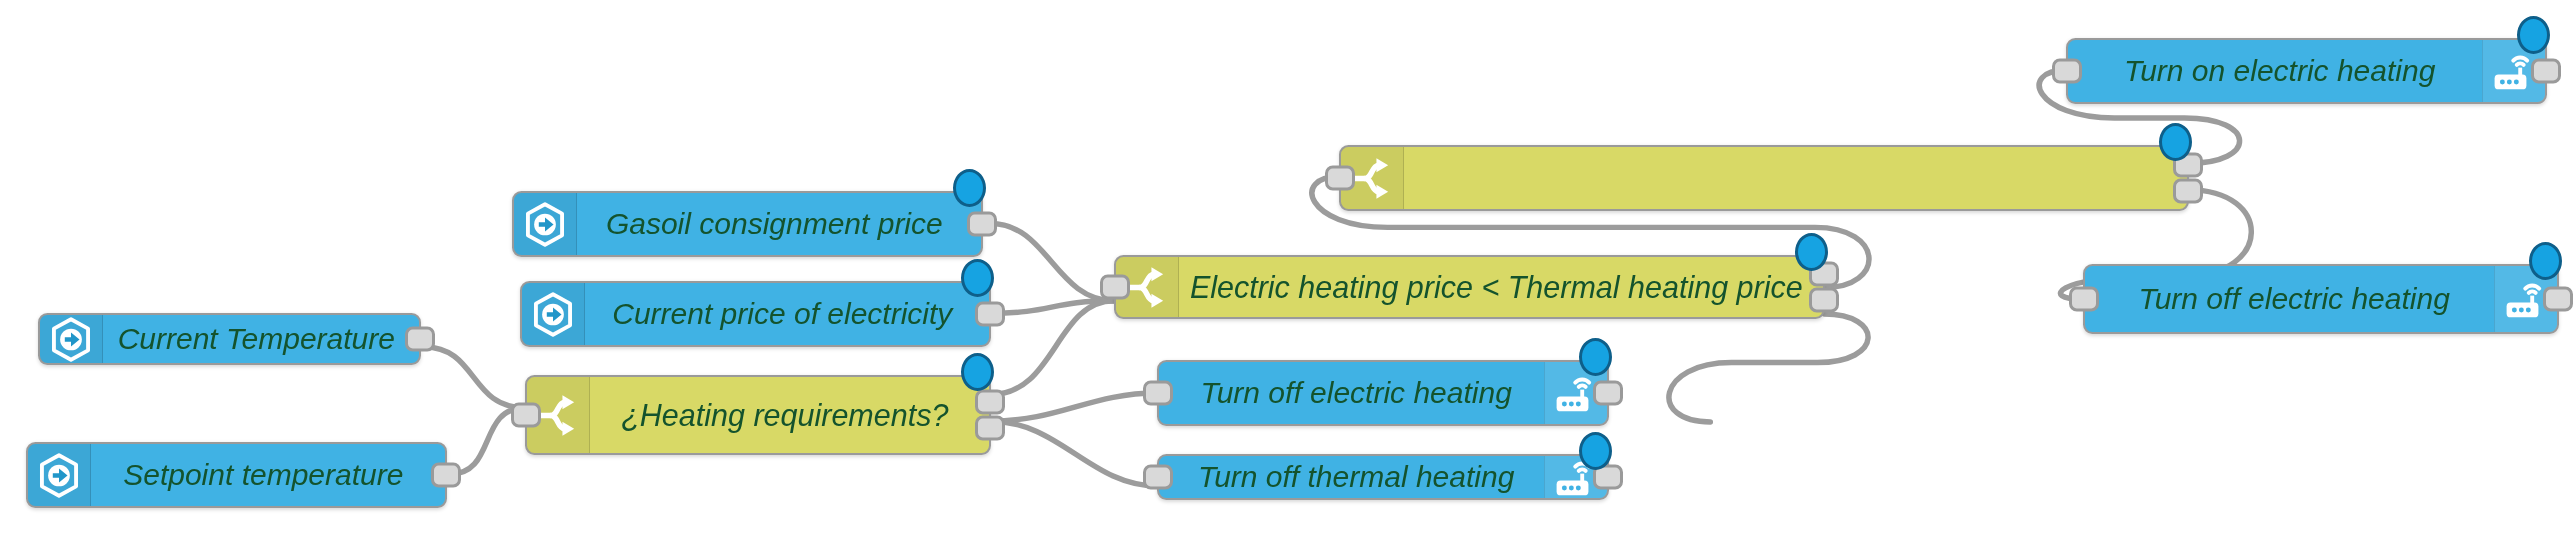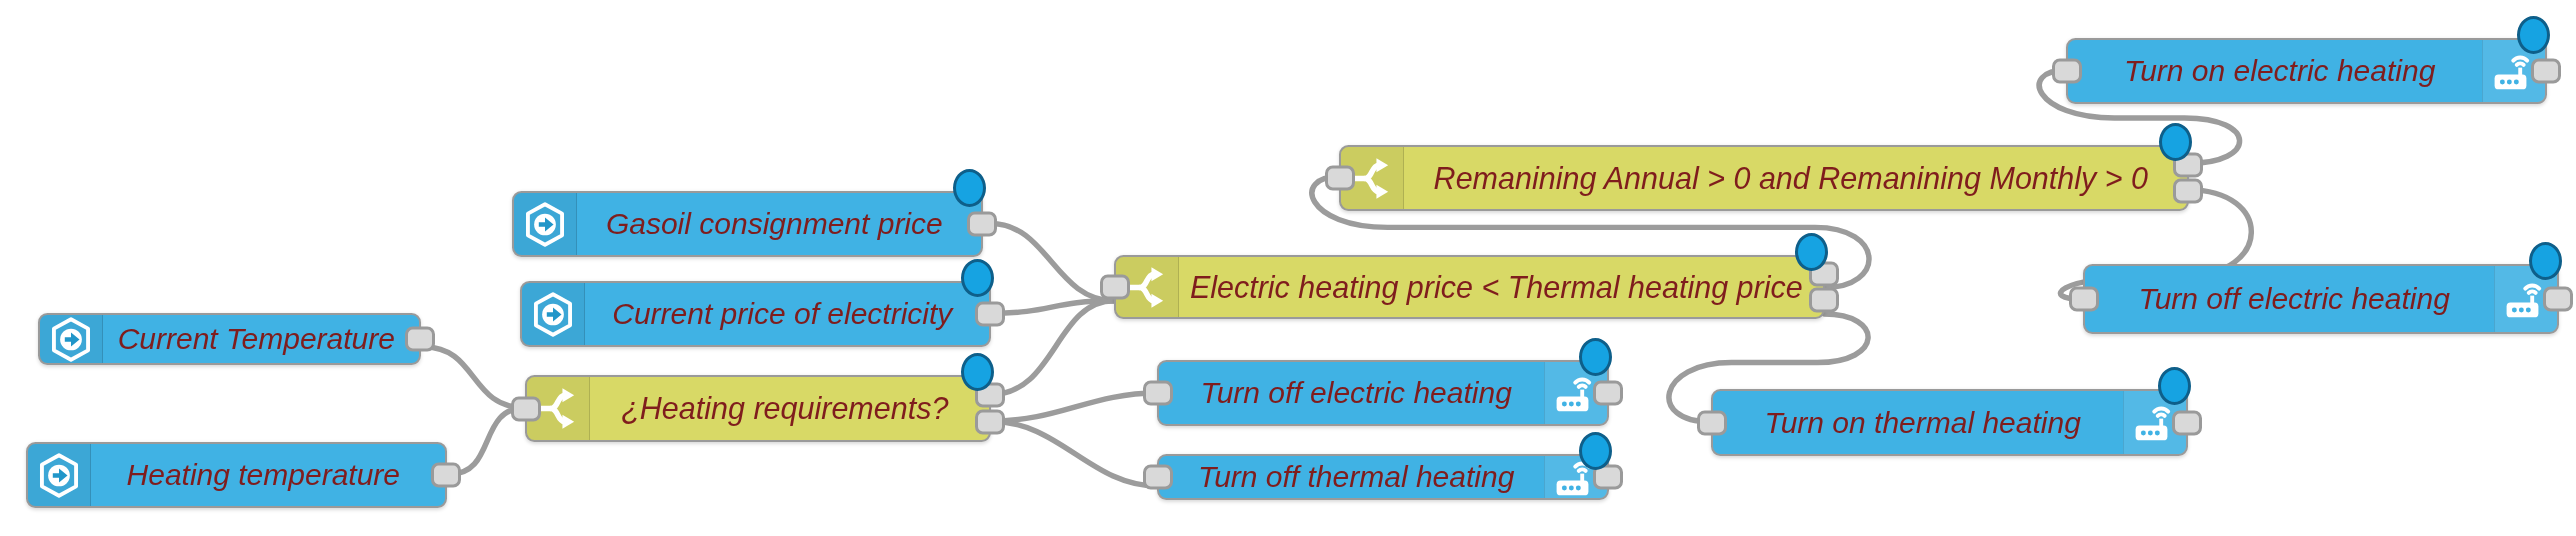--- a/index.html
+++ b/index.html
@@ -23,21 +23,21 @@
   .strip{
     position:absolute;top:0;bottom:0;width:63px;
     display:flex;align-items:center;justify-content:center;
     box-sizing:border-box;
   }
   .strip.left{left:0;border-right:1.6px solid rgba(0,0,0,0.14);background:rgba(0,0,0,0.06);border-radius:7px 0 0 7px;}
   .strip.right{right:0;border-left:1.6px solid rgba(0,0,0,0.10);background:rgba(255,255,255,0.10);border-radius:0 7px 7px 0;}
   .label{
     position:absolute;top:0;bottom:0;
     display:flex;align-items:center;justify-content:center;
-    font-style:italic;color:#7f1d1d;white-space:nowrap;
+    font-style:italic;color:#14532d;white-space:nowrap;
   }
   .label.after-left{left:63px;right:9.4px;font-size:30px;}
   .label.before-right{left:9.4px;right:63px;font-size:30px;}
   .node.yellow .label{font-size:30.5px;}
   .port{
     position:absolute;width:30px;height:25px;
     background:#d9d9d9;border:3.1px solid #9a9a9a;border-radius:7.8px;
     box-sizing:border-box;z-index:3;
   }
   .port.in{left:-16.4px;top:50%;transform:translateY(-50%);}
@@ -82,21 +82,21 @@
   </div>
 
   <div class="node blue" style="left:26px;top:442px;width:421px;height:66px;">
     <div class="strip left">
       <svg width="42" height="45" viewBox="0 0 54 58">
         <polygon points="27,3 49,15 49,43 27,55 5,43 5,15" fill="none" stroke="#fff" stroke-width="5" stroke-linejoin="round"></polygon>
         <circle cx="27" cy="29" r="14" fill="#fff"></circle>
         <path d="M19 26 h8 v-6 l11 9 -11 9 v-6 h-8 z" fill="#2196c9"></path>
       </svg>
     </div>
-    <div class="label after-left">Heating temperature</div>
+    <div class="label after-left">Setpoint temperature</div>
     <div class="port out"></div>
   </div>
 
   <div class="node blue" style="left:512px;top:191px;width:471px;height:66px;">
     <div class="strip left">
       <svg width="42" height="45" viewBox="0 0 54 58">
         <polygon points="27,3 49,15 49,43 27,55 5,43 5,15" fill="none" stroke="#fff" stroke-width="5" stroke-linejoin="round"></polygon>
         <circle cx="27" cy="29" r="14" fill="#fff"></circle>
         <path d="M19 26 h8 v-6 l11 9 -11 9 v-6 h-8 z" fill="#2196c9"></path>
       </svg>
@@ -112,21 +112,21 @@
         <polygon points="27,3 49,15 49,43 27,55 5,43 5,15" fill="none" stroke="#fff" stroke-width="5" stroke-linejoin="round"></polygon>
         <circle cx="27" cy="29" r="14" fill="#fff"></circle>
         <path d="M19 26 h8 v-6 l11 9 -11 9 v-6 h-8 z" fill="#2196c9"></path>
       </svg>
     </div>
     <div class="label after-left">Current price of electricity</div>
     <div class="port out"></div>
     <div class="dot"></div>
   </div>
 
-  <div class="node yellow" style="left:525px;top:375px;width:466px;height:67px;">
+  <div class="node yellow" style="left:525px;top:375px;width:466px;height:80px;">
     <div class="strip left">
       <svg width="41" height="47" viewBox="0 0 52 60">
         <path d="M2 30 H16 C26 30 24 14 34 13" fill="none" stroke="#fff" stroke-width="7" stroke-linecap="round"></path>
         <path d="M16 30 C26 30 24 46 34 47" fill="none" stroke="#fff" stroke-width="7" stroke-linecap="round"></path>
         <path d="M31 4 l15 9 -15 9 z" fill="#fff"></path>
         <path d="M31 38 l15 9 -15 9 z" fill="#fff"></path>
       </svg>
     </div>
     <div class="label after-left">¿Heating requirements?</div>
     <div class="port in"></div>
@@ -153,21 +153,20 @@
 
   <div class="node yellow" style="left:1339px;top:145px;width:850px;height:66px;">
     <div class="strip left">
       <svg width="41" height="47" viewBox="0 0 52 60">
         <path d="M2 30 H16 C26 30 24 14 34 13" fill="none" stroke="#fff" stroke-width="7" stroke-linecap="round"></path>
         <path d="M16 30 C26 30 24 46 34 47" fill="none" stroke="#fff" stroke-width="7" stroke-linecap="round"></path>
         <path d="M31 4 l15 9 -15 9 z" fill="#fff"></path>
         <path d="M31 38 l15 9 -15 9 z" fill="#fff"></path>
       </svg>
     </div>
-    <div class="label after-left">Remanining Annual &gt; 0 and Remanining Monthly &gt; 0</div>
     <div class="port in"></div>
     <div class="port out1"></div>
     <div class="port out2"></div>
     <div class="dot"></div>
   </div>
 
   <div class="node blue" style="left:1157px;top:360px;width:452px;height:66px;">
     <div class="label before-right">Turn off electric heating</div>
     <div class="strip right">
       <svg width="44" height="45" viewBox="0 0 56 58">
@@ -196,37 +195,20 @@
         <circle cx="13" cy="42.5" r="3.2" fill="#40b2e4"></circle>
         <circle cx="22" cy="42.5" r="3.2" fill="#40b2e4"></circle>
         <circle cx="31" cy="42.5" r="3.2" fill="#40b2e4"></circle>
       </svg>
     </div>
     <div class="port in"></div>
     <div class="port out"></div>
     <div class="dot"></div>
   </div>
 
-  <div class="node blue" style="left:1711px;top:389px;width:477px;height:67px;">
-    <div class="label before-right">Turn on thermal heating</div>
-    <div class="strip right">
-      <svg width="44" height="45" viewBox="0 0 56 58">
-        <path d="M27 15 A12 12 0 0 1 45 15" fill="none" stroke="#fff" stroke-width="5" stroke-linecap="round"></path>
-        <path d="M31.5 20.5 A6 6 0 0 1 40.5 20.5" fill="none" stroke="#fff" stroke-width="5" stroke-linecap="round"></path>
-        <line x1="36" y1="24" x2="36" y2="35" stroke="#fff" stroke-width="5"></line>
-        <rect x="3" y="33" width="41" height="19" rx="5" fill="#fff"></rect>
-        <circle cx="13" cy="42.5" r="3.2" fill="#40b2e4"></circle>
-        <circle cx="22" cy="42.5" r="3.2" fill="#40b2e4"></circle>
-        <circle cx="31" cy="42.5" r="3.2" fill="#40b2e4"></circle>
-      </svg>
-    </div>
-    <div class="port in"></div>
-    <div class="port out"></div>
-    <div class="dot"></div>
-  </div>
 
   <div class="node blue" style="left:2066px;top:38px;width:481px;height:66px;">
     <div class="label before-right">Turn on electric heating</div>
     <div class="strip right">
       <svg width="44" height="45" viewBox="0 0 56 58">
         <path d="M27 15 A12 12 0 0 1 45 15" fill="none" stroke="#fff" stroke-width="5" stroke-linecap="round"></path>
         <path d="M31.5 20.5 A6 6 0 0 1 40.5 20.5" fill="none" stroke="#fff" stroke-width="5" stroke-linecap="round"></path>
         <line x1="36" y1="24" x2="36" y2="35" stroke="#fff" stroke-width="5"></line>
         <rect x="3" y="33" width="41" height="19" rx="5" fill="#fff"></rect>
         <circle cx="13" cy="42.5" r="3.2" fill="#40b2e4"></circle>

